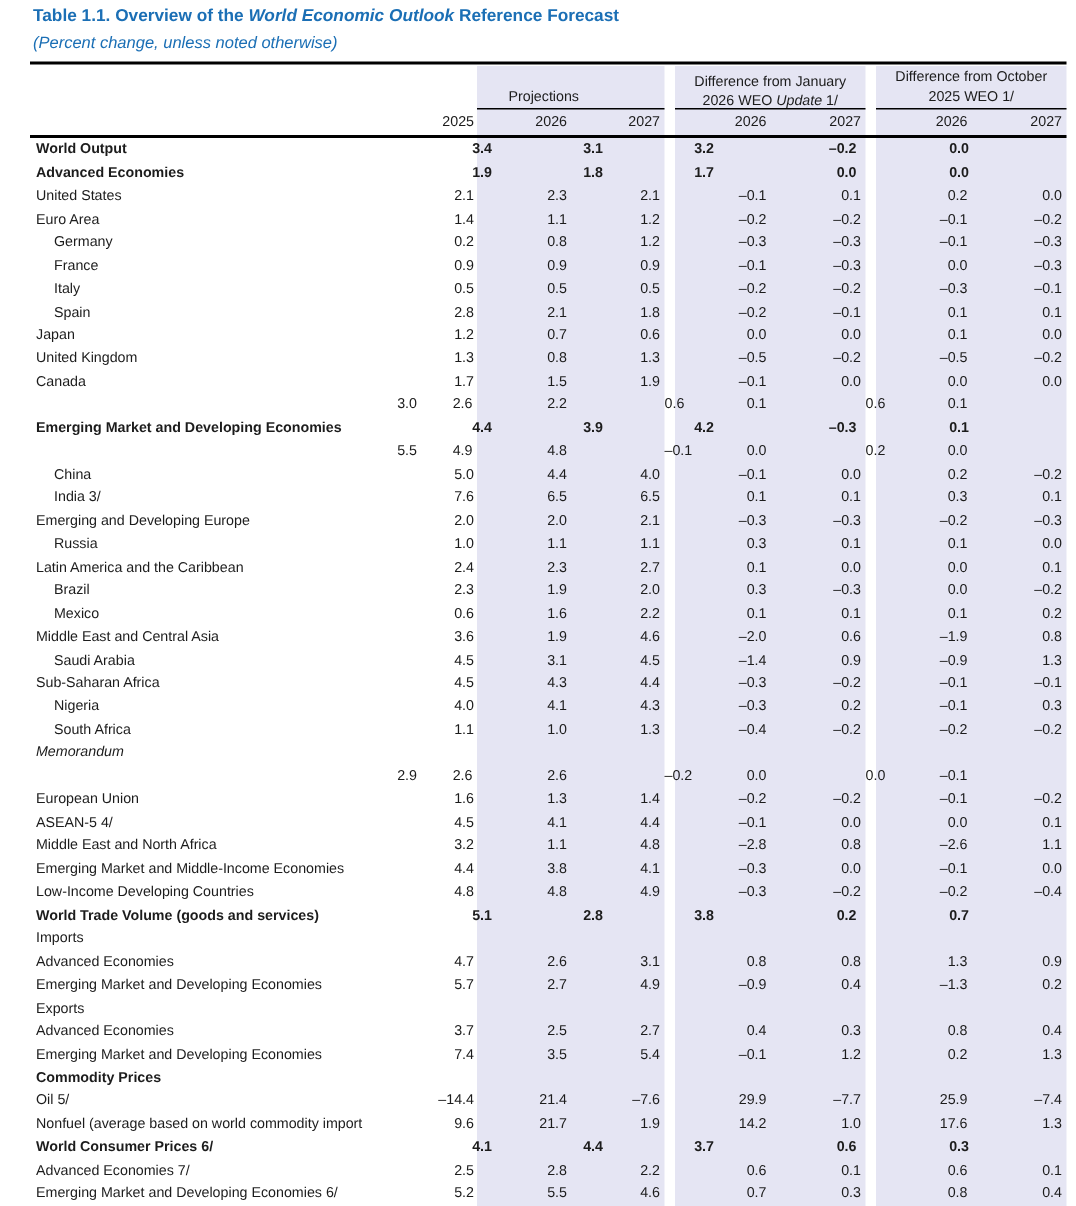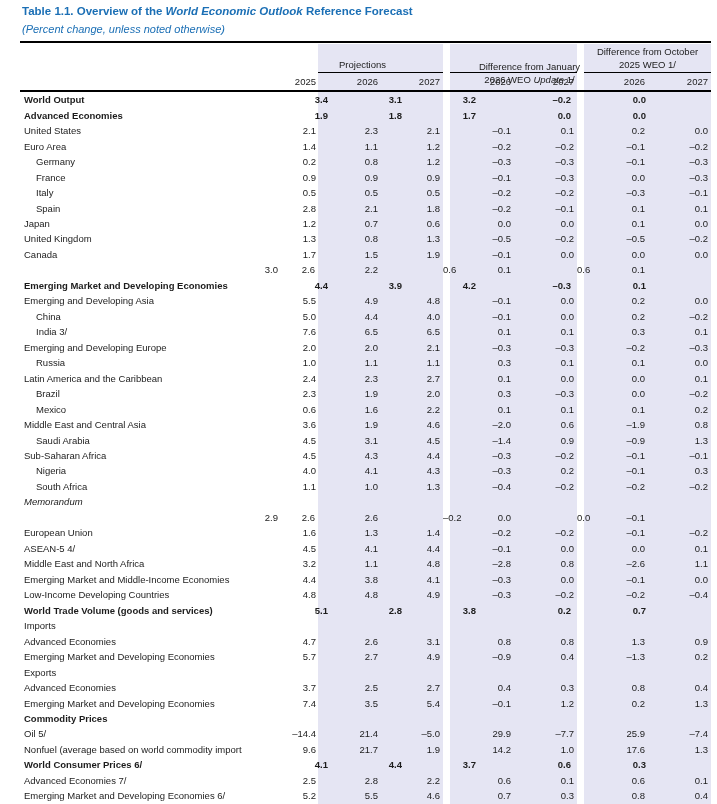--- a/index.html
+++ b/index.html
@@ -18,21 +18,21 @@
   
   .band{position:absolute;top:44px;height:760px;background:#e5e5f3;}
   .band1{left:318px;width:125px;}
   .band2{left:450px;width:127px;}
   .band3{left:584px;width:127px;}
   
   .header{position:absolute;left:20px;top:44px;width:691px;height:47px;font-size:9.5px;}
   .ghead{position:absolute;text-align:center;line-height:13px;}
   .ghead .it{font-style:italic;}
   .g1{left:280px;width:125px;top:14px;}
-  .g2{left:430px;width:127px;top:16px;padding-left:16px;}
+  .g2{left:430px;width:127px;top:4px;}
   .g3{left:564px;width:127px;top:1px;}
   .gline{position:absolute;top:28px;height:1px;background:#000;}
   .gl1{left:298px;width:125px;}
   .gl2{left:430px;width:127px;}
   .gl3{left:564px;width:127px;}
   .yrow{position:absolute;left:0;top:30px;width:691px;height:15px;}
   
   .row{
     display:grid;
     grid-template-columns:260px 38px 63px 62px 7px 64px 63px 7px 64px 63px;
@@ -244,21 +244,20 @@
     <div class="num">3.9</div>
     <div class="num">4.2</div>
     <div></div>
     <div class="num">–0.3</div>
     <div class="num">0.1</div>
     <div></div>
     <div class="num">–0.1</div>
     <div class="num">0.0</div>
   </div>
       <div class="row">
-    <div class="lbl">Emerging and Developing Asia</div>
     <div class="num c2025">5.5</div>
     <div class="num">4.9</div>
     <div class="num">4.8</div>
     <div></div>
     <div class="num">–0.1</div>
     <div class="num">0.0</div>
     <div></div>
     <div class="num">0.2</div>
     <div class="num">0.0</div>
   </div>
@@ -582,21 +581,21 @@
     <div class="num"></div>
     <div class="num"></div>
     <div></div>
     <div class="num"></div>
     <div class="num"></div>
   </div>
       <div class="row">
     <div class="lbl">Oil 5/</div>
     <div class="num c2025">–14.4</div>
     <div class="num">21.4</div>
-    <div class="num">–5.0</div>
+    <div class="num">–7.6</div>
     <div></div>
     <div class="num">29.9</div>
     <div class="num">–7.7</div>
     <div></div>
     <div class="num">25.9</div>
     <div class="num">–7.4</div>
   </div>
       <div class="row">
     <div class="lbl">Nonfuel (average based on world commodity import</div>
     <div class="num c2025">9.6</div>

